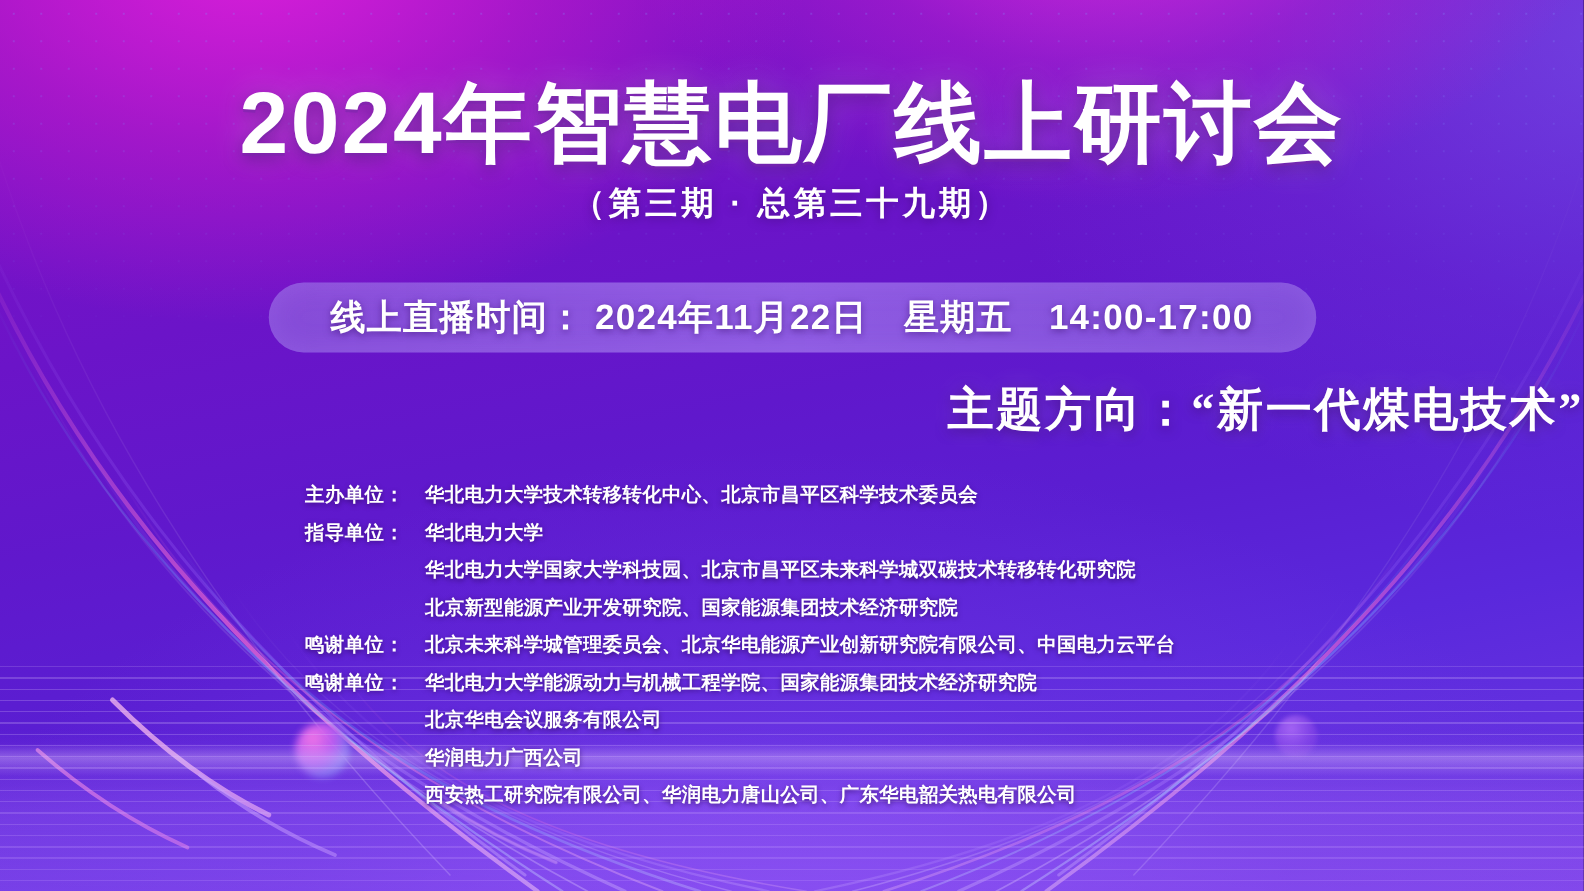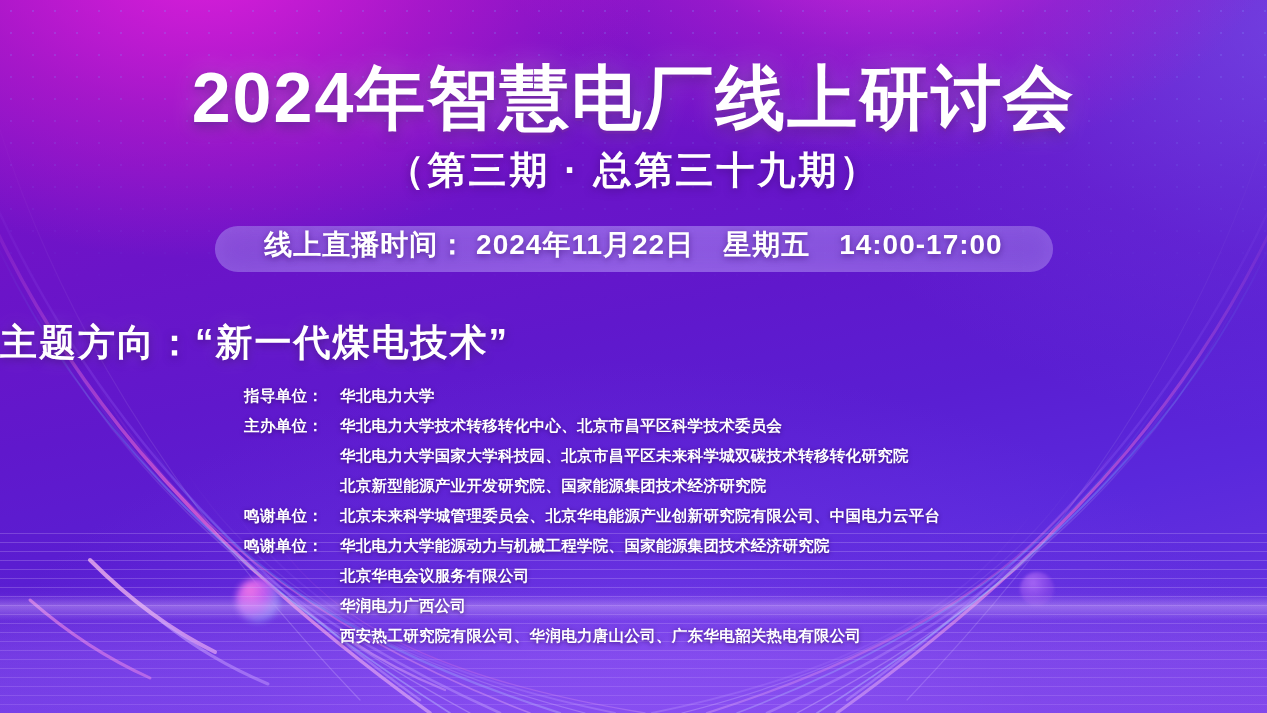--- a/index.html
+++ b/index.html
@@ -71,44 +71,44 @@
     font-size:70px;font-weight:700;letter-spacing:2px;
     color:#ffffff;
     text-shadow:
       0 3px 0 rgba(120,40,170,.55),
       0 5px 14px rgba(60,10,110,.55),
       0 0 28px rgba(255,255,255,.30);
   }
   .subtitle{
     position:absolute;left:0;right:0;top:145px;
     text-align:center;
-    font-size:38px;font-weight:700;letter-spacing:3px;
+    font-size:26px;font-weight:700;letter-spacing:3px;
     color:#ffffff;
     text-shadow:0 2px 8px rgba(60,10,110,.6);
   }
 
   .timepill{
     position:absolute;left:50%;top:226px;transform:translateX(-50%);
-    min-width:838px;height:46px;
-    display:flex;align-items:flex-start;justify-content:center;
+    min-width:838px;height:56px;
+    display:flex;align-items:center;justify-content:center;
     border-radius:28px;
     background:linear-gradient(to right,rgba(150,110,225,.62),rgba(160,120,235,.70),rgba(150,110,225,.62));
     box-shadow:0 0 22px rgba(180,140,255,.22) inset;
     padding:0 30px;
   }
   .timepill .t{
     font-size:28px;font-weight:700;color:#ffffff;letter-spacing:1px;
     text-shadow:0 2px 6px rgba(50,10,100,.55);
     white-space:nowrap;
   }
 
   .theme{
-    position:absolute;left:0;right:0;top:318px;
-    text-align:left;
-    font-family:Liberation Sans, sans-serif;
+    position:absolute;left:0;right:0;top:303px;
+    text-align:right;
+    font-family:Liberation Serif, serif;
     font-size:37px;font-weight:700;letter-spacing:2px;
     color:#ffffff;
     text-shadow:0 2px 9px rgba(55,8,105,.65),0 0 22px rgba(255,255,255,.18);
   }
 
   .credits{
     position:absolute;left:244px;top:386px;
     width:860px;
   }
   .crow{
@@ -213,28 +213,28 @@
 
     <div class="timepill">
       <span class="t">线上直播时间： 2024年11月22日　星期五　14:00-17:00</span>
     </div>
 
     <div class="theme">主题方向：“新一代煤电技术”</div>
 
     <div class="credits">
 
       <div class="crow">
+        <span class="clabel">主办单位：</span>
+        <span class="ctext">华北电力大学技术转移转化中心、北京市昌平区科学技术委员会</span>
+      </div>
+
+      <div class="crow">
         <span class="clabel">指导单位：</span>
         <span class="ctext">华北电力大学</span>
       </div>
-
-      <div class="crow">
-        <span class="clabel">主办单位：</span>
-        <span class="ctext">华北电力大学技术转移转化中心、北京市昌平区科学技术委员会</span>
-      </div>
       <div class="crow cont">
         <span class="clabel"></span>
         <span class="ctext">华北电力大学国家大学科技园、北京市昌平区未来科学城双碳技术转移转化研究院</span>
       </div>
       <div class="crow cont">
         <span class="clabel"></span>
         <span class="ctext">北京新型能源产业开发研究院、国家能源集团技术经济研究院</span>
       </div>
 
       <div class="crow">

